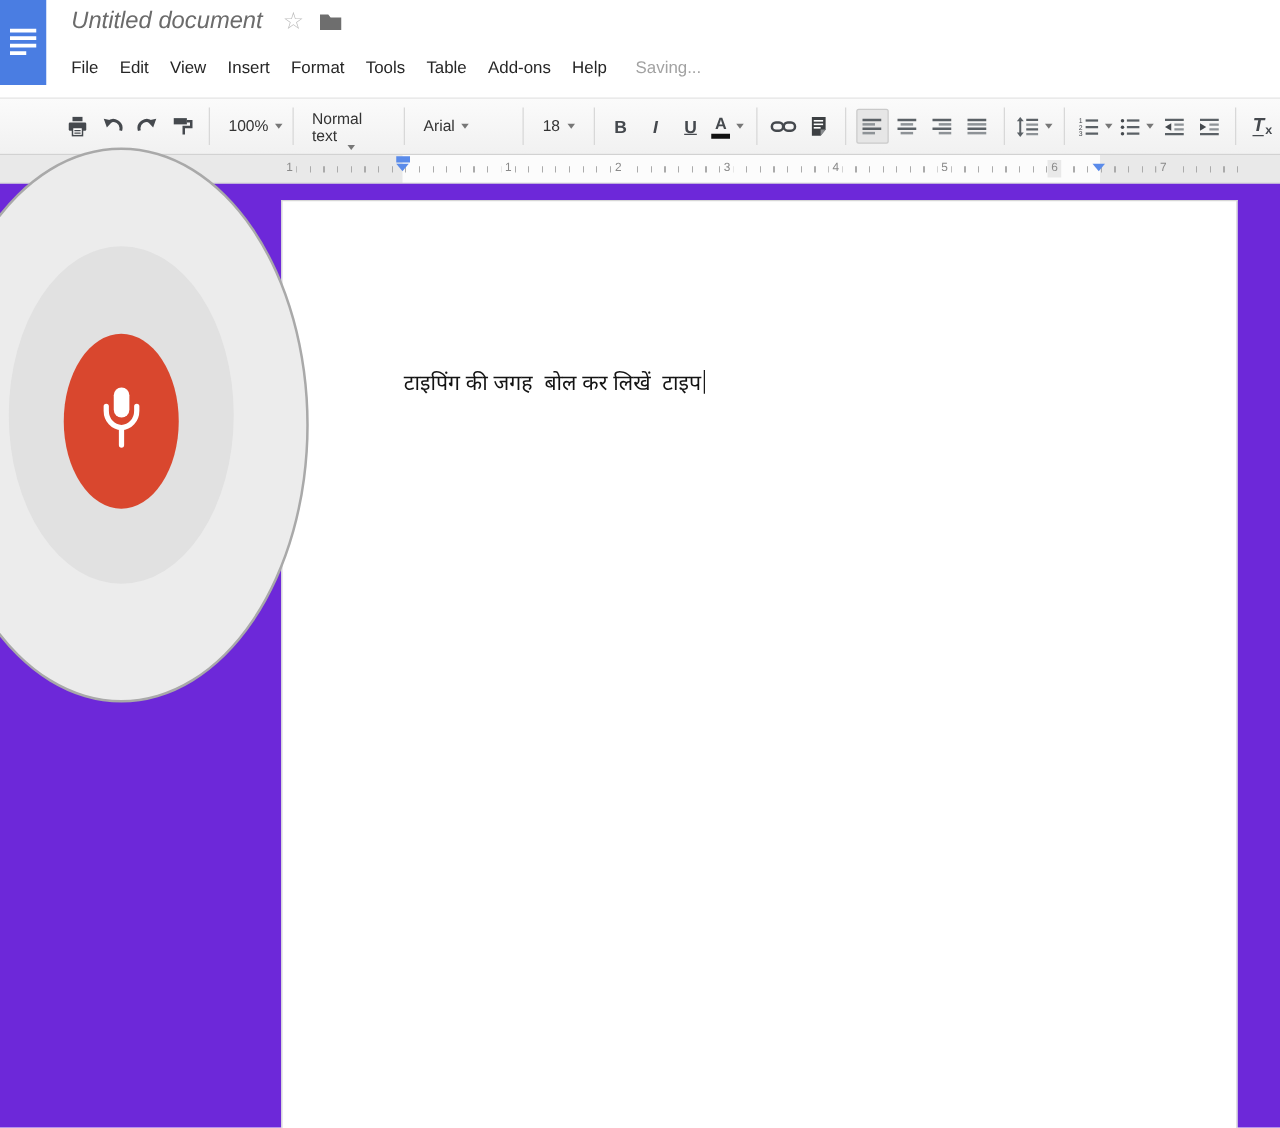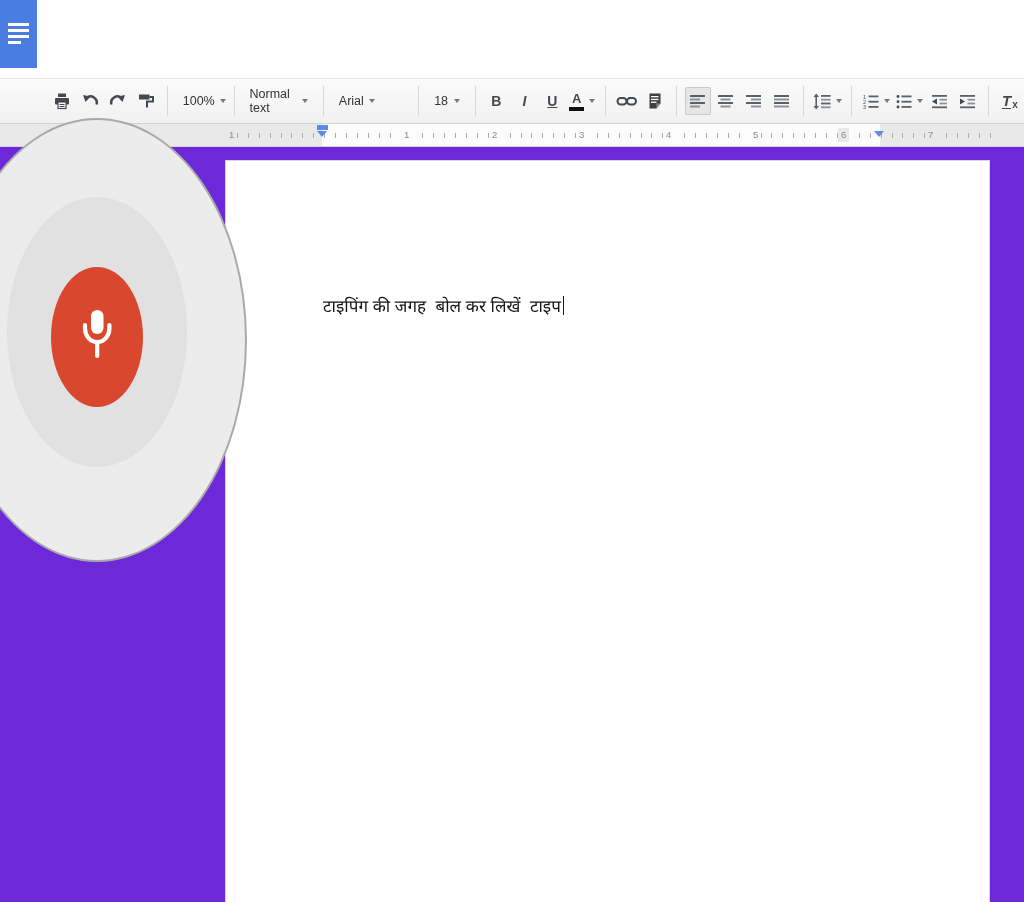--- a/index.html
+++ b/index.html
@@ -30,21 +30,21 @@
     display:flex; align-items:center; padding-left:48px; }
   .tbtn { height:28px; min-width:26px; display:flex; align-items:center; justify-content:center;
     padding:0 4px; margin:0 1px; border:1px solid transparent; border-radius:2px; color:#45494e; }
   .tbtn.selected { border:1px solid #cacaca; background:#e6e6e6; }
   .sep { width:1px; height:30px; background:#d8d8d8; margin:0 7px; }
   .caret { width:0; height:0; border-left:3.5px solid transparent; border-right:3.5px solid transparent;
     border-top:4px solid #777; margin-left:5px; }
   .ddtext { font-size:12.5px; color:#333; }
   .dd { padding:0 6px; }
   #zoom-dd { width:62px; justify-content:space-between; }
-  #style-dd { width:92px; justify-content:flex-start; }
+  #style-dd { width:92px; justify-content:flex-start;flex-direction:column; }
   #font-dd { width:100px; justify-content:flex-start; }
   #size-dd { width:48px; justify-content:space-between; }
   .fmt { font-size:14px; font-weight:bold; }
   #btn-italic span { font-style:italic; font-weight:bold; }
   #btn-underline span { text-decoration:underline; font-weight:bold; }
   #btn-color .acol { display:flex; flex-direction:column; align-items:center; }
   #btn-color .aletter { font-size:13px; font-weight:bold; line-height:13px; }
   #btn-color .abar { width:15px; height:4px; background:#111; margin-top:2px; }
   #btn-clear .tx-t { font-style:italic; font-size:15px; font-weight:bold; border-bottom:1.5px solid #45494e; line-height:15px; }
   #btn-clear .tx-x { font-size:10px; font-weight:bold; margin-left:1px; margin-top:6px; }
@@ -88,20 +88,41 @@
 </head>
 <body>
 
 <div id="header">
   <div id="logo">
     <div class="bar b1"></div>
     <div class="bar b2"></div>
     <div class="bar b3"></div>
     <div class="bar b4"></div>
   </div>
+  <div id="title-row">
+    <span id="doc-title">Untitled document</span>
+    <span id="star">☆</span>
+    <span id="folder">
+      <svg width="19" height="15" viewBox="0 0 19 15">
+          <path d="M1 1.5 h6.6 l1.9 2.4 H18 V14 H1 Z" fill="#6e6e6e"></path>
+        </svg>
+    </span>
+  </div>
+  <div id="menu-row">
+    <span class="mi">File</span>
+    <span class="mi">Edit</span>
+    <span class="mi">View</span>
+    <span class="mi">Insert</span>
+    <span class="mi">Format</span>
+    <span class="mi">Tools</span>
+    <span class="mi">Table</span>
+    <span class="mi">Add-ons</span>
+    <span class="mi">Help</span>
+    <span id="saving">Saving...</span>
+  </div>
 </div>
 
 <div id="toolbar">
 
   <div class="tbtn">
     <span>
       <svg width="18" height="18" viewBox="0 0 18 18">
         <rect x="5" y="1.5" width="8" height="3.5" fill="#45494e"></rect>
         <rect x="2" y="6" width="14" height="6.5" rx="1" fill="#45494e"></rect>
         <rect x="5" y="10" width="8" height="6.5" fill="#fff" stroke="#45494e" stroke-width="1.2"></rect>

